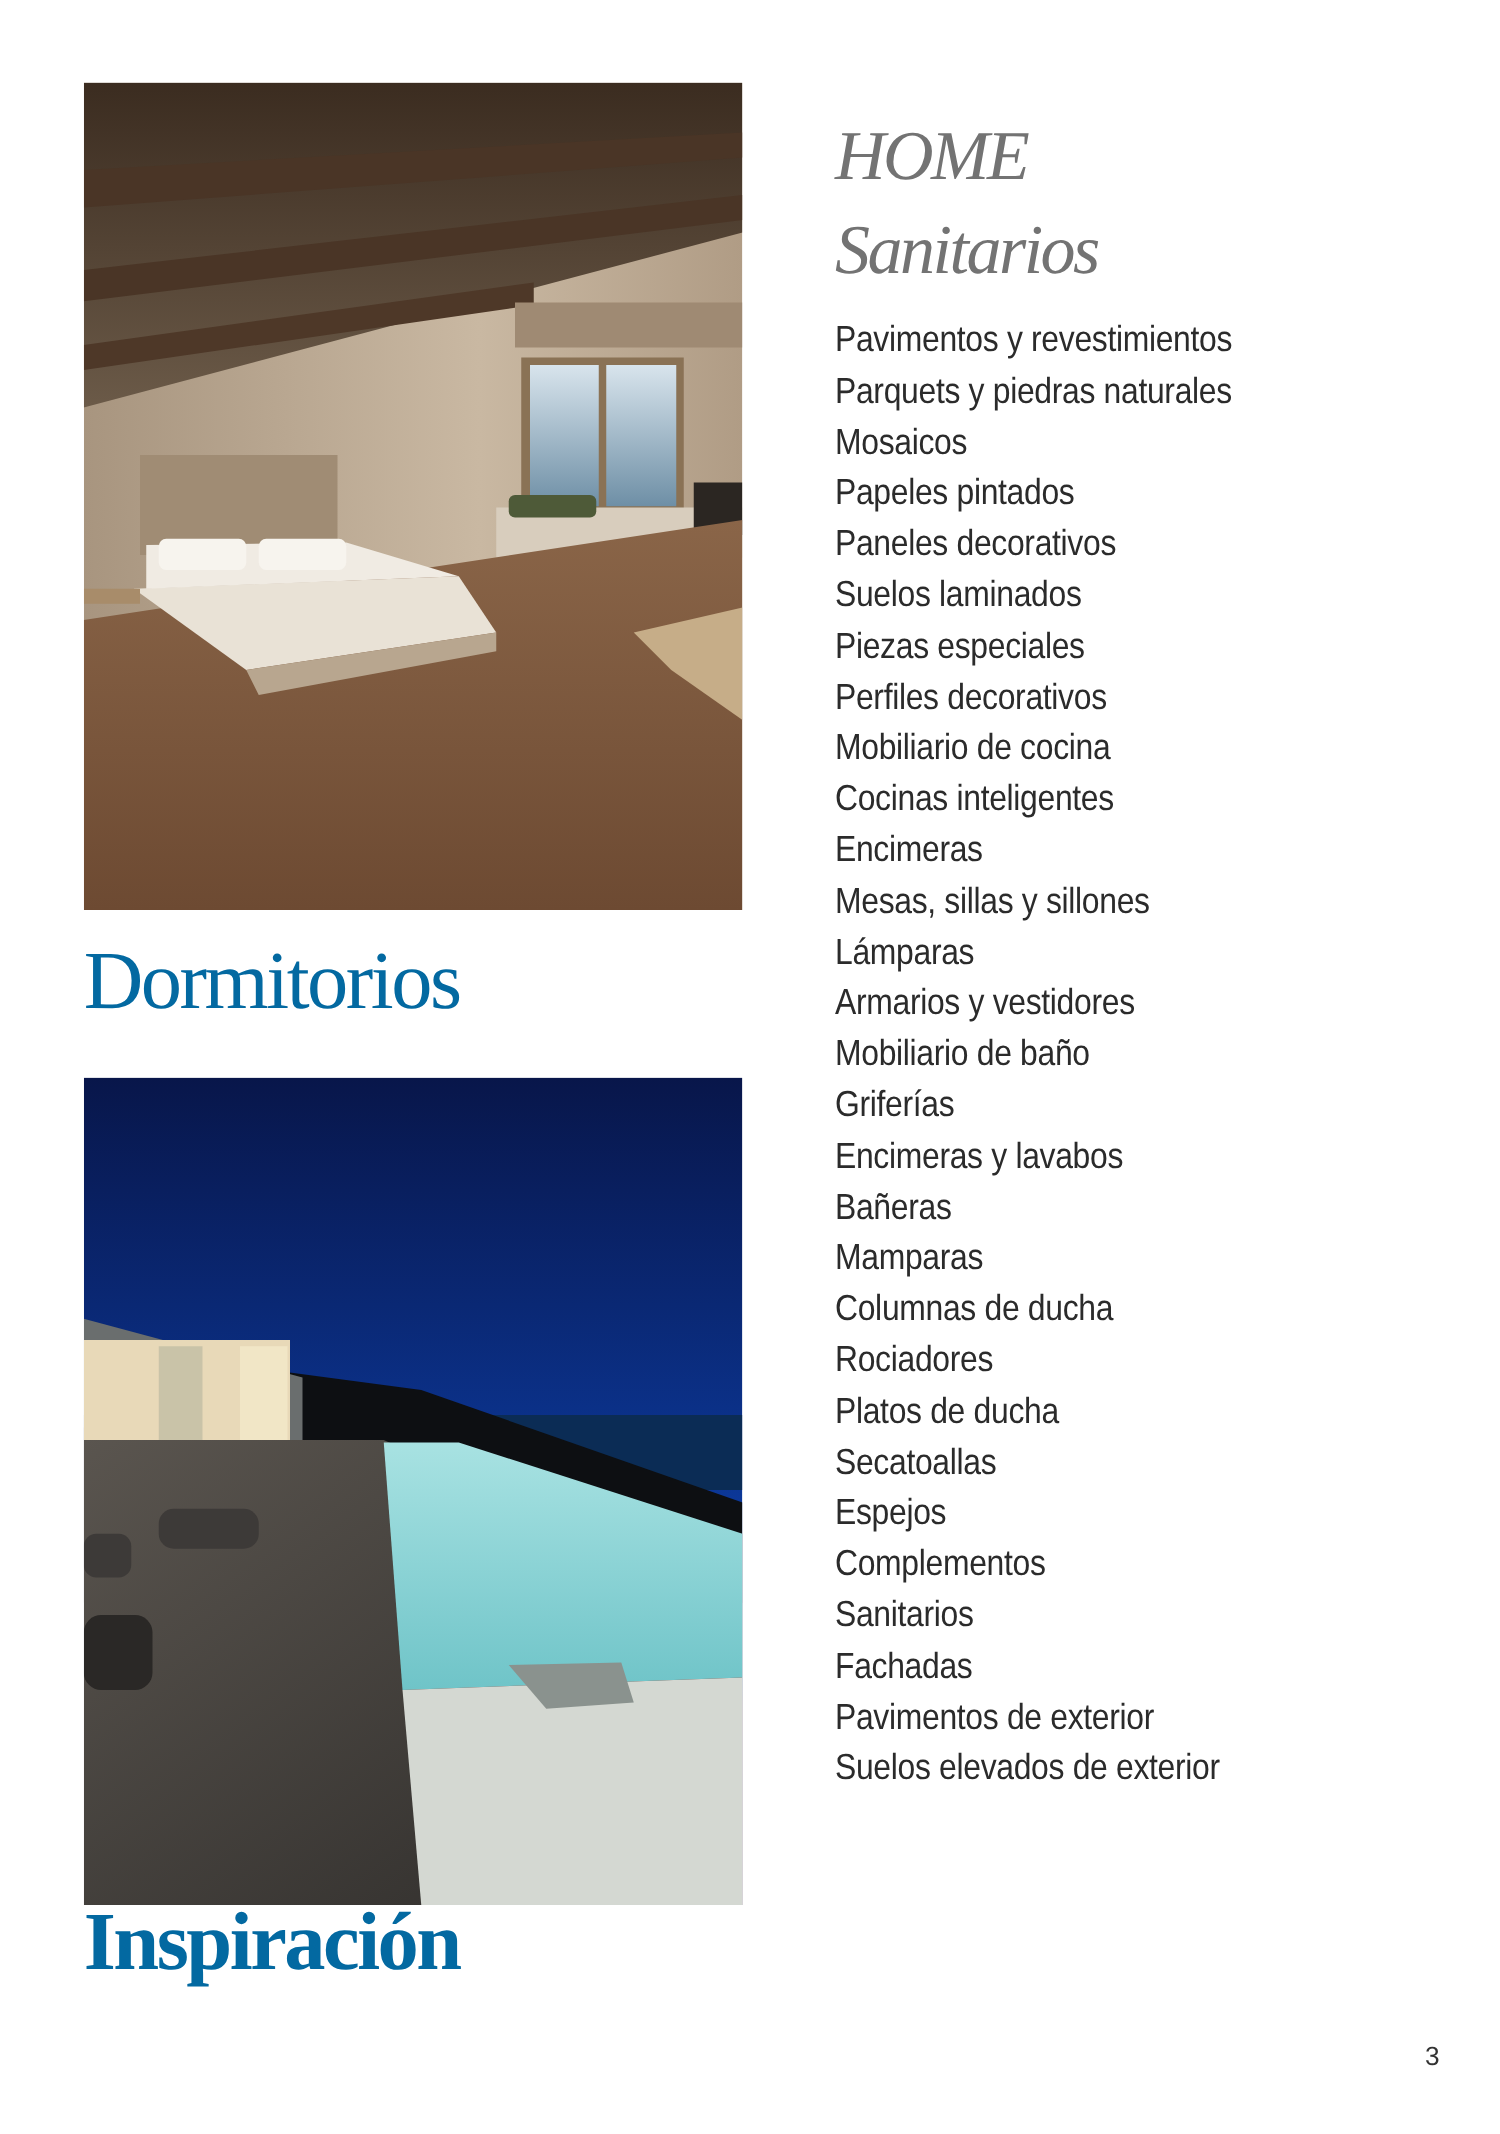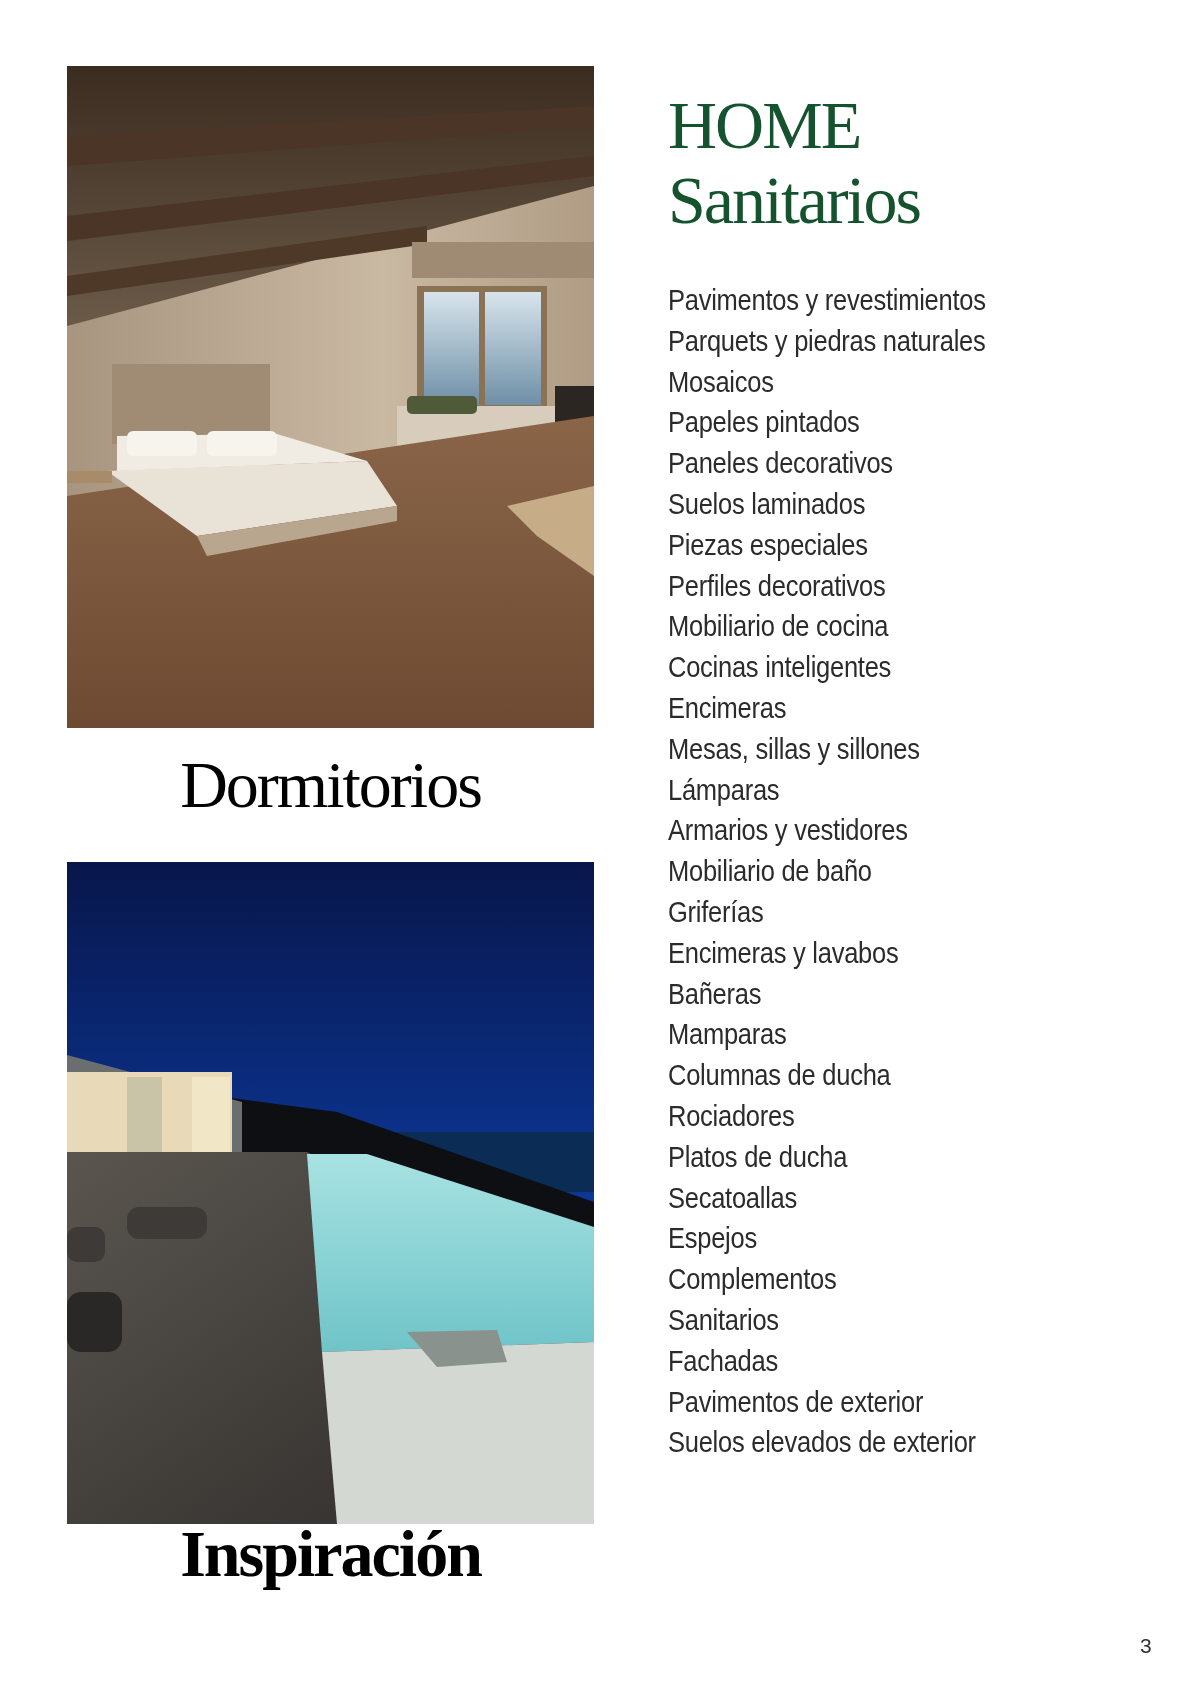--- a/index.html
+++ b/index.html
@@ -3,28 +3,28 @@
 <meta charset="utf-8">
 <style>
   html, body { margin: 0; padding: 0; background: #ffffff; }
   body { width: 1200px; height: 1707px; position: relative; overflow: hidden; font-family: "Liberation Sans", sans-serif; color: #1a1a1a; }
 
   .photo { position: absolute; left: 67px; width: 527px; overflow: hidden; }
   .photo svg { display: block; width: 100%; height: 100%; }
   #photo-bedroom { top: 66px; height: 662px; }
   #photo-pool { top: 862px; height: 662px; }
 
-  .caption { position: absolute; left: 67px; width: 527px; text-align: center; font-family: "Liberation Serif", "DejaVu Serif", serif; font-size: 66px; letter-spacing: -2px; color: #000000; line-height: 1; }
+  .caption { position: absolute; left: 67px; width: 527px; font-family: "Liberation Serif", "DejaVu Serif", serif; font-size: 66px; letter-spacing: -2px; color: #0369a1; line-height: 1; }
   #caption-dormitorios { top: 752px; }
   #caption-inspiracion { top: 1521px; font-weight: bold; }
 
-  .title { position: absolute; left: 668px; top: 88px; font-family: "Liberation Serif", "DejaVu Serif", serif; font-size: 68px; line-height: 75px; letter-spacing: -2px; color: #14532d; }
+  .title { position: absolute; left: 668px; top: 88px; font-family: "Liberation Serif", "DejaVu Serif", serif; font-size: 56px; line-height: 75px; letter-spacing: -2px; color: #737373; font-style: italic; }
   .title span { display: block; }
 
-  .cat-list { position: absolute; left: 668px; top: 280px; margin: 0; padding: 0; list-style: none; }
+  .cat-list { position: absolute; left: 668px; top: 252px; margin: 0; padding: 0; list-style: none; }
   .cat-list li { font-family: "Liberation Sans", sans-serif; font-size: 29px; line-height: 40.8px; color: #2b2b2b; transform: scaleX(0.88); transform-origin: left center; white-space: nowrap; letter-spacing: -0.3px; }
 
   .page-number { position: absolute; left: 1140px; top: 1634px; font-size: 21px; color: #333; }
 </style>
 </head>
 <body>
 
 <div class="photo" id="photo-bedroom">
   <svg viewBox="0 0 527 662" preserveAspectRatio="none">
     <defs>

